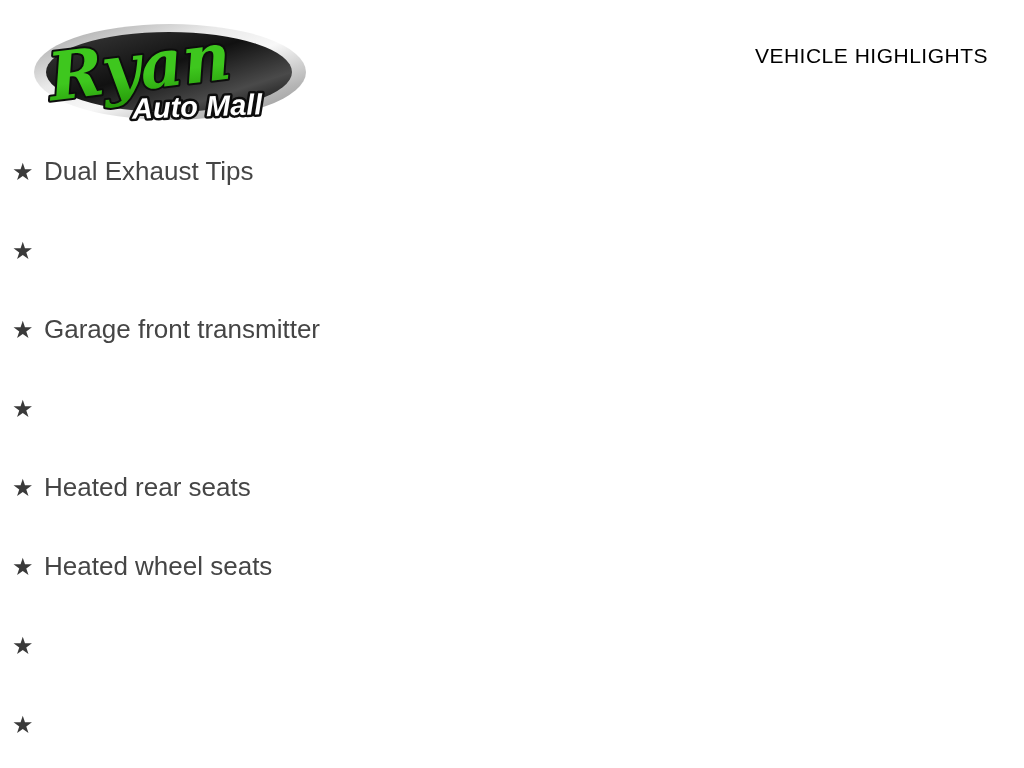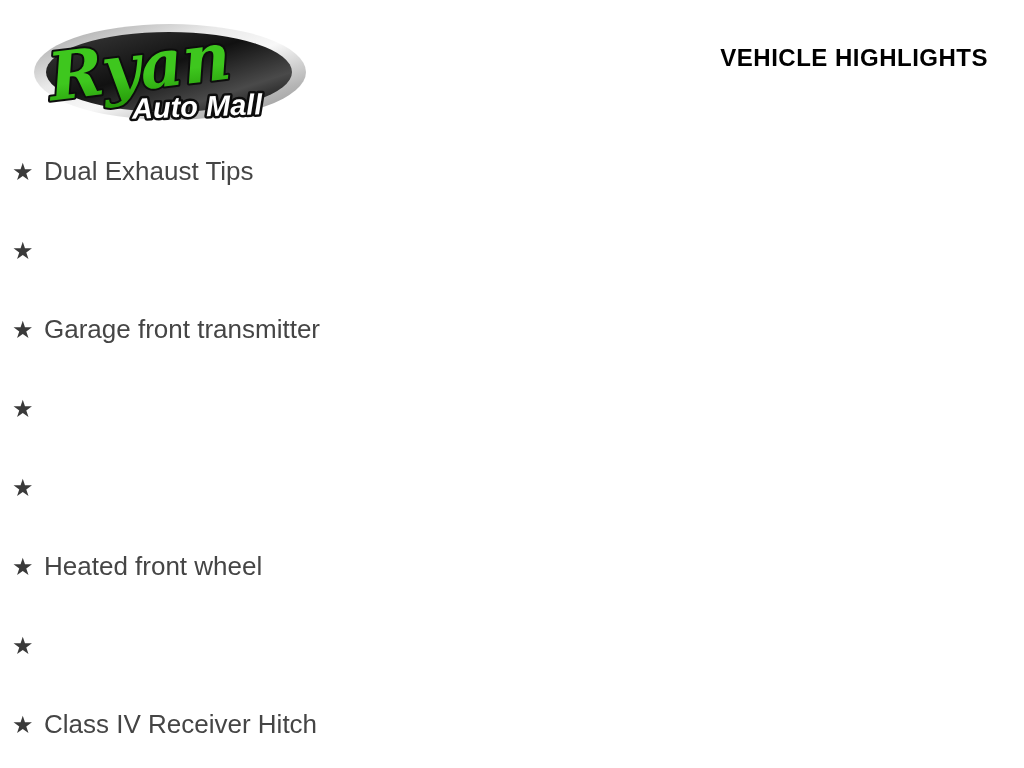--- a/index.html
+++ b/index.html
@@ -14,22 +14,22 @@
 
   
   .logo {
     position: absolute;
     left: 20px; top: 5px;
     width: 290px; height: 122px;
   }
   .page-title {
     position: absolute;
     top: 44px; right: 36px;
-    font-size: 24px;
-    font-weight: bold;
+    font-size: 21px;
+    font-weight: normal;
     letter-spacing: 0.5px;
     color: var(--title-text, #000000);
     white-space: nowrap;
   }
 
   
   .highlights {
     position: absolute;
     left: 12px; top: 132px;
     list-style: none;
@@ -111,27 +111,27 @@
     </li>
     <li>
       <span class="star">★</span>
       <span class="label">Garage front transmitter</span>
     </li>
     <li>
       <span class="star">★</span>
     </li>
     <li>
       <span class="star">★</span>
+      <span class="label">Heated rear seats</span>
     </li>
     <li>
       <span class="star">★</span>
-      <span class="label">Heated front wheel</span>
+      <span class="label">Heated wheel seats</span>
     </li>
     <li>
       <span class="star">★</span>
     </li>
     <li>
       <span class="star">★</span>
-      <span class="label">Class IV Receiver Hitch</span>
     </li>
   </ul>
 
 </div>
 
 </body></html>

